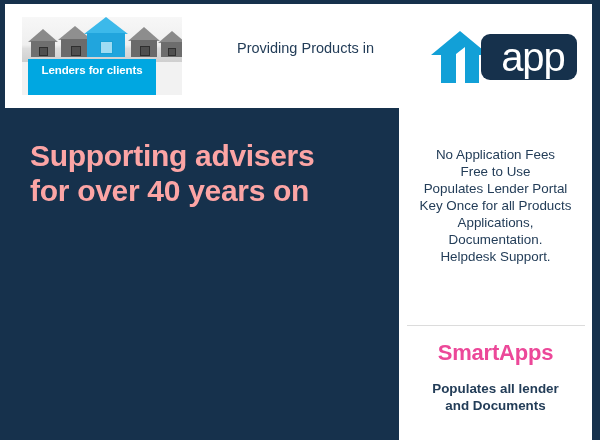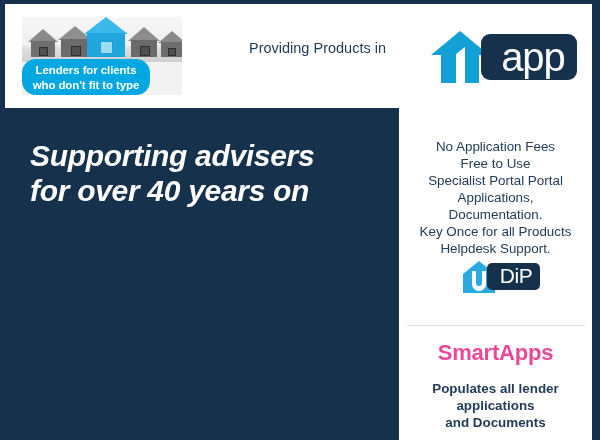--- a/index.html
+++ b/index.html
@@ -69,38 +69,37 @@
     position: absolute;
     background: #4f4f4f;
     border: 1px solid #2f2f2f;
   }
   .blue-house .win {
     background: #9fdcf3;
     border-color: #1aa0d4;
   }
   .logo-caption {
     position: absolute;
-    left: 0;
+    left: 6px;
     top: 42px;
     width: 128px;
     height: 36px;
     background: #00a7e1;
     color: #ffffff;
     font-weight: bold;
     font-size: 11.5px;
     line-height: 15px;
     text-align: center;
     padding-top: 4px;
     box-sizing: border-box;
     letter-spacing: -0.1px;
-    border-radius: 14px;
   }
   .partner-text {
     position: absolute;
-    left: 220px;
+    left: 208px;
     top: 35px;
     width: 185px;
     text-align: center;
     color: #233d58;
     font-size: 14.5px;
     line-height: 19px;
   }
   
   .oneapp-logo {
     position: absolute;
@@ -145,39 +144,38 @@
     top: 104px;
     width: 394px;
     height: 332px;
     background: #16314c;
   }
   .headline {
     position: absolute;
     left: 25px;
     top: 30px;
     width: 340px;
-    color: #ffffff;
+    color: #fca5a5;
     font-size: 30px;
     font-weight: bold;
     line-height: 35px;
     letter-spacing: -0.3px;
-    font-style: italic;
   }
   
   .right-panel {
     position: absolute;
     left: 394px;
     top: 104px;
     width: 193px;
     height: 332px;
     background: #ffffff;
     text-align: center;
   }
   .feature-list {
-    margin: 8px;
+    margin: 16px;
     padding: 22px 4px 0 4px;
     list-style: none;
     color: #233d58;
     font-size: 13.4px;
     line-height: 17px;
   }
   
   .dip-logo {
     position: absolute;
     left: 63px;
@@ -285,21 +283,20 @@
         </div>
 
         <div class="house" style="left:136px;width:28px;height:26px;">
           <div class="roof" style="border-left:14px solid transparent;border-right:14px solid transparent;border-bottom:12px solid #8a8a8a;"></div>
           <div class="body" style="top:11px;width:22px;height:15px;background:#6d6d6d;"></div>
           <div class="win" style="left:10px;top:17px;width:6px;height:6px;"></div>
         </div>
       </div>
       <div class="logo-caption">
         <div>Lenders for clients</div>
-        <div>who don't fit to type</div>
       </div>
     </div>
 
     <div class="partner-text">
       <div>Providing Products in</div>
     </div>
 
     <div class="oneapp-logo">
       <svg class="oneapp-house" viewBox="0 0 62 54">
         <path d="M31 1 L60 25 L50 25 L50 53 L36 53 L36 17 L27 24 L27 53 L12 53 L12 25 L2 25 Z" fill="#12a0d7"></path>
@@ -313,39 +310,30 @@
     <div class="headline">
       <div>Supporting advisers</div>
       <div>for over 40 years on</div>
     </div>
   </div>
 
   <div class="right-panel">
     <ul class="feature-list">
       <li>No Application Fees</li>
       <li>Free to Use</li>
-      <li>Specialist Portal Portal</li>
+      <li>Populates Lender Portal</li>
+      <li>Key Once for all Products</li>
       <li>Applications, Documentation.</li>
-      <li>Key Once for all Products</li>
       <li>Helpdesk Support.</li>
     </ul>
 
-    <div class="dip-logo">
-      <svg class="dip-house" viewBox="0 0 34 34">
-        <path d="M17 1 L33 14 L33 33 L1 33 L1 14 Z" fill="#2aaae1"></path>
-        <path d="M10 11 L10 24 a7 7 0 0 0 14 0 L24 11 L20 11 L20 23 a3 3 0 0 1 -6 0 L14 11 Z" fill="#ffffff"></path>
-      </svg>
-      <div class="dip-plate"></div>
-      <div class="dip-word">DiP</div>
-    </div>
 
     <div class="divider"></div>
 
     <div class="smartapps-title">SmartApps</div>
 
     <div class="smartapps-desc">
       <div>Populates all lender</div>
-      <div>applications</div>
       <div>and Documents</div>
     </div>
   </div>
 
 </div>
 
 </body></html>

